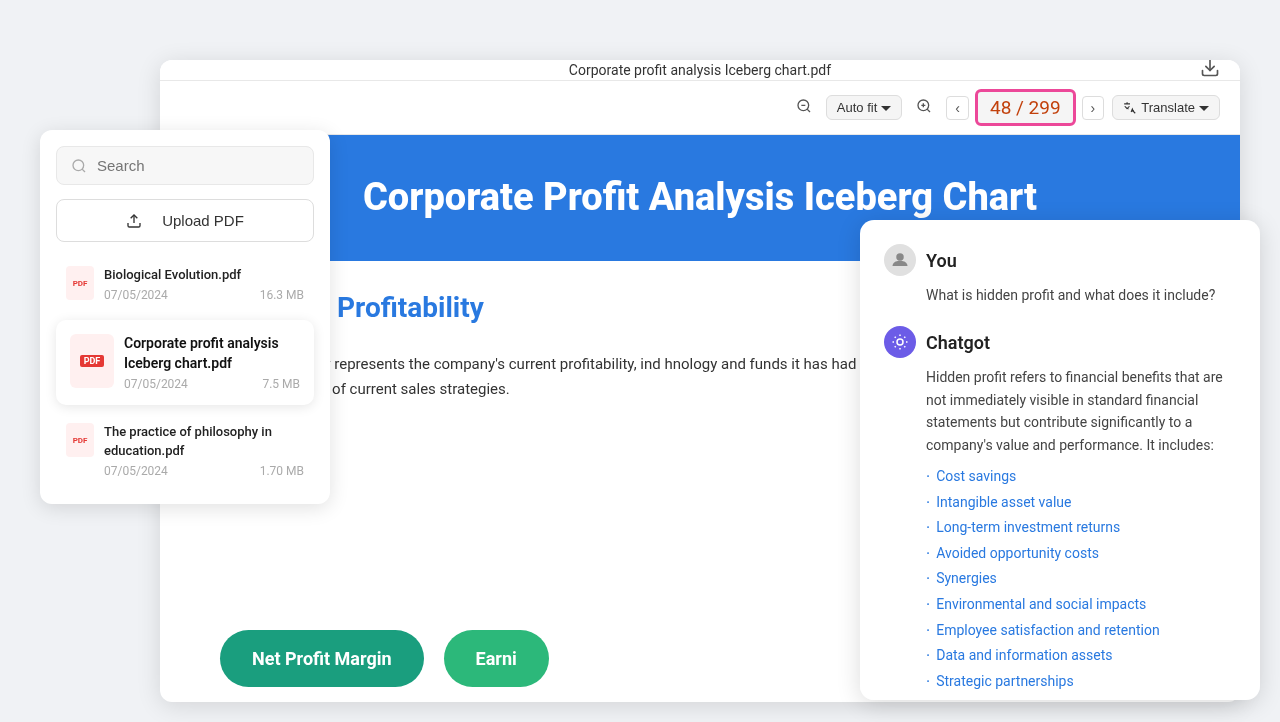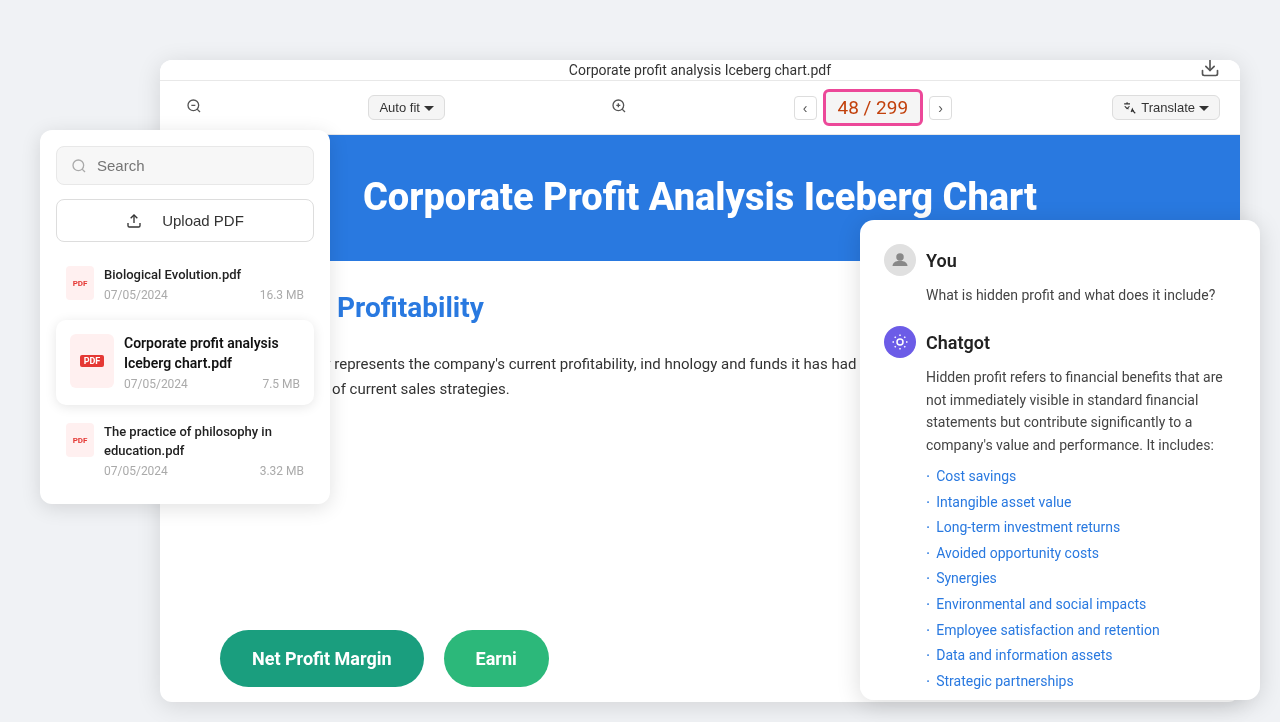--- a/index.html
+++ b/index.html
@@ -51,21 +51,21 @@
       background: none;
       border: none;
       cursor: pointer;
       color: #555;
       font-size: 18px;
     }
 
     .pdf-controls-bar {
       display: flex;
       align-items: center;
-      justify-content: space-between;
+      justify-content: flex-end;
       gap: 8px;
       padding: 8px 20px;
       background: #fff;
       border-bottom: 1px solid #e8e8e8;
     }
 
     .pdf-zoom-btn {
       background: none;
       border: none;
       cursor: pointer;
@@ -522,21 +522,21 @@
     </div>
 
     <div class="file-item">
       <div class="file-icon-sm file-icon-red">
         <span style="font-size:8px; font-weight:700; color:#e53935;">PDF</span>
       </div>
       <div class="file-info">
         <div class="file-name">The practice of philosophy in education.pdf</div>
         <div class="file-meta">
           <span>07/05/2024</span>
-          <span>3.32 MB</span>
+          <span>1.70 MB</span>
         </div>
       </div>
     </div>
   </div>
 </div>
 
 <div class="chat-panel">
 
   <div class="chat-message">
     <div class="chat-sender">

